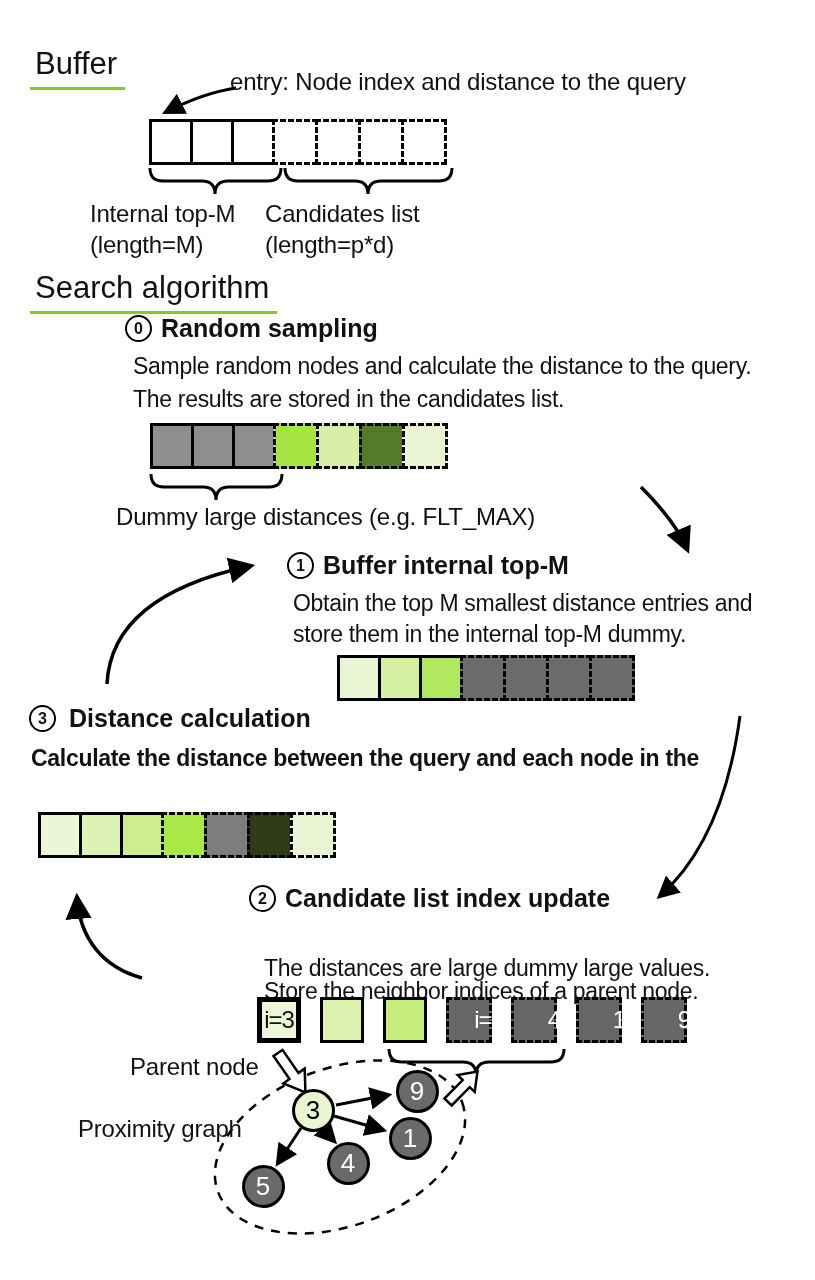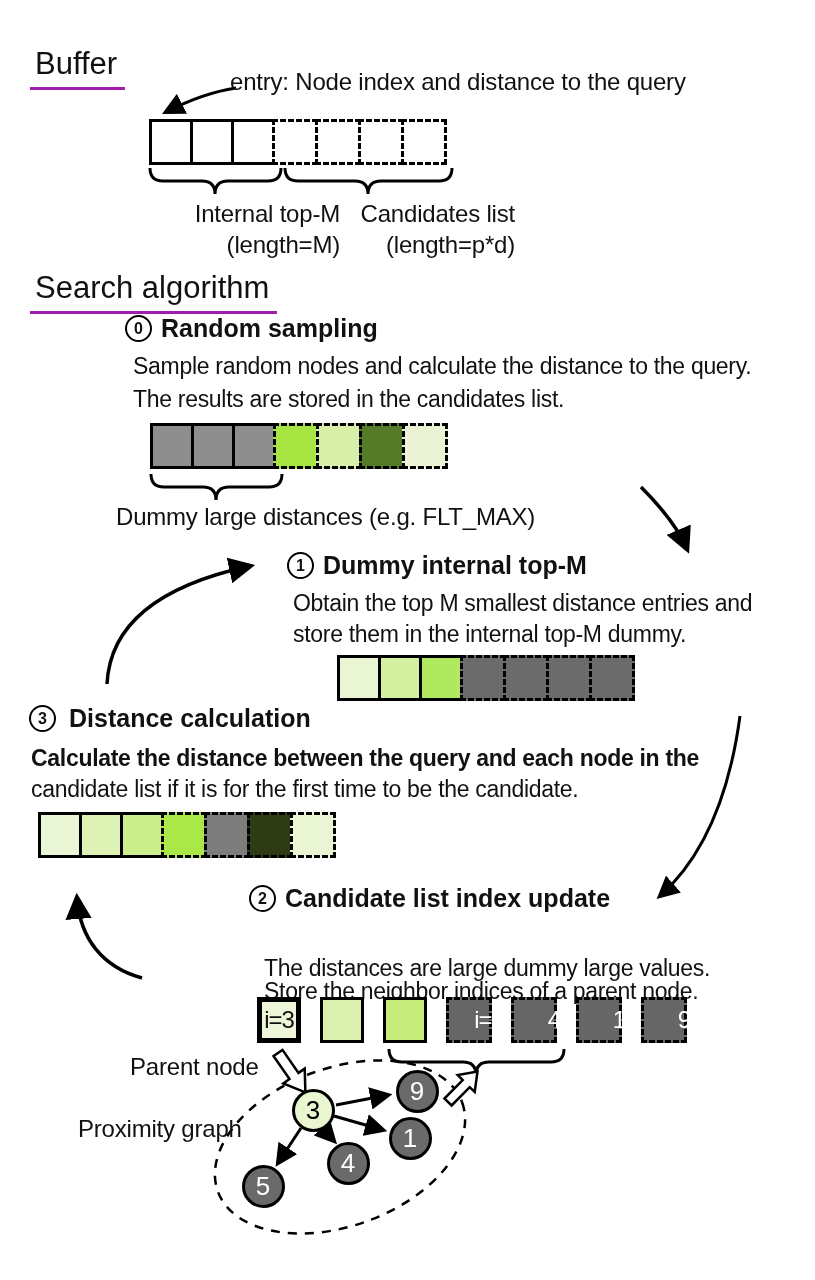--- a/index.html
+++ b/index.html
@@ -1,26 +1,26 @@
 <!DOCTYPE html>
 <html><head>
 <meta charset="utf-8">
 <style>
   html,body{margin:0;padding:0;background:#fff;}
   .canvas{position:relative;width:815px;height:1280px;background:#fff;overflow:hidden;
           font-family:"Liberation Sans",sans-serif;color:#111;}
   .abs{position:absolute;}
-  .title{font-size:31px;font-weight:400;border-bottom:3px solid #a21caf;padding:0 8px 5px 5px;}
+  .title{font-size:31px;font-weight:400;border-bottom:3px solid #84cc16;padding:0 8px 5px 5px;}
   .step-head{display:flex;align-items:center;gap:9px;font-size:25px;font-weight:bold;white-space:nowrap;}
   .circ{display:inline-flex;align-items:center;justify-content:center;flex:0 0 auto;
         width:23px;height:23px;border:2px solid #000;border-radius:50%;
         font-size:16px;font-weight:bold;}
   .body{font-size:23px;line-height:31px;letter-spacing:-0.3px;white-space:nowrap;}
   .lbl{font-size:24px;letter-spacing:-0.2px;white-space:nowrap;}
-  .ctr{text-align:right;}
+  .ctr{text-align:left;}
   .row{display:flex;}
   .cell{width:44px;height:46px;box-sizing:border-box;border:3px solid #000;margin-left:-3px;
         display:flex;align-items:center;justify-content:center;font-size:24px;letter-spacing:-1px;}
   .cell:first-child{margin-left:0;}
   .cell.dashed{border-style:dashed;padding-left:40px;}
   .cell.thick{border-width:5px;}
   .cell.light{color:#fff;}
   .node{position:absolute;width:43px;height:43px;box-sizing:border-box;border:3px solid #000;
         border-radius:50%;display:flex;align-items:center;justify-content:center;
         font-size:26px;color:#fff;}
@@ -97,40 +97,39 @@
       <div class="cell" style="background: rgb(142, 142, 142);"></div>
       <div class="cell dashed" style="background: rgb(166, 228, 65);"></div>
       <div class="cell dashed" style="background: rgb(217, 239, 169);"></div>
       <div class="cell dashed" style="background: rgb(86, 123, 40);"></div>
       <div class="cell dashed" style="background: rgb(234, 243, 211);"></div>
     </div>
   <div class="abs lbl" style="left:116px;top:503px;text-align:center;">Dummy large distances (e.g. FLT_MAX)</div>
 
   <div class="abs step-head" style="left:287px;top:551px;">
     <span class="circ">1</span>
-    <span>Dummy internal top-M</span>
+    <span>Buffer internal top-M</span>
   </div>
   <div class="abs body" style="left:293px;top:588px;">Obtain the top M smallest distance entries and</div>
   <div class="abs body" style="left:293px;top:619px;">store them in the internal top-M dummy.</div>
   <div class="abs row" style="left:337px;top:655px;">
       <div class="cell" style="background: rgb(234, 246, 211);"></div>
       <div class="cell" style="background: rgb(211, 239, 160);"></div>
       <div class="cell" style="background: rgb(176, 233, 96);"></div>
       <div class="cell dashed" style="background: rgb(107, 107, 107);"></div>
       <div class="cell dashed" style="background: rgb(107, 107, 107);"></div>
       <div class="cell dashed" style="background: rgb(107, 107, 107);"></div>
       <div class="cell dashed" style="background: rgb(107, 107, 107);"></div>
     </div>
 
   <div class="abs step-head" style="left:29px;top:704px;gap:13px;">
     <span class="circ">3</span>
     <span>Distance calculation</span>
   </div>
   <div class="abs body" style="left:31px;top:743px;font-weight:bold;">Calculate the distance between the query and each node in the</div>
-  <div class="abs body" style="left:31px;top:774px;">candidate list if it is for the first time to be the candidate.</div>
   <div class="abs row" style="left:38px;top:812px;">
       <div class="cell" style="background: rgb(234, 246, 214);"></div>
       <div class="cell" style="background: rgb(221, 242, 180);"></div>
       <div class="cell" style="background: rgb(205, 238, 140);"></div>
       <div class="cell dashed" style="background: rgb(170, 232, 71);"></div>
       <div class="cell dashed" style="background: rgb(125, 125, 125);"></div>
       <div class="cell dashed" style="background: rgb(47, 59, 20);"></div>
       <div class="cell dashed" style="background: rgb(233, 245, 211);"></div>
     </div>
 

